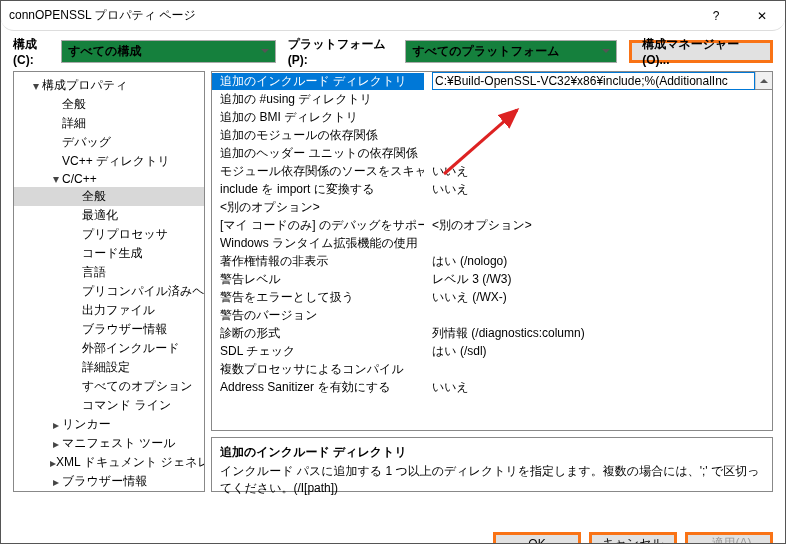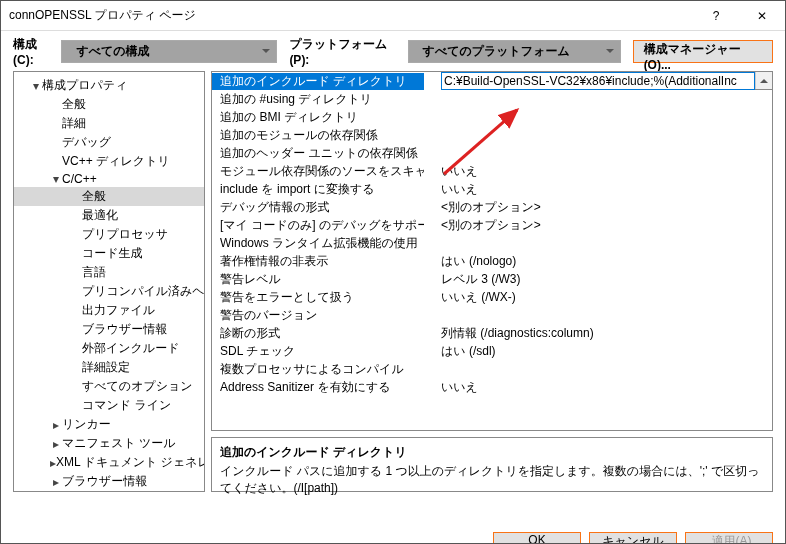--- a/index.html
+++ b/index.html
@@ -1,37 +1,37 @@
 <!DOCTYPE html>
 <html><head>
 <meta charset="utf-8">
 <style>
   * { box-sizing: border-box; margin: 0; padding: 0; font-family: "Yu Gothic UI", "Meiryo", sans-serif; font-size: 12px; }
   body { background: #fff; width: 786px; height: 544px; border: 1px solid #555; overflow: hidden; }
-  .titlebar { height: 30px; display: flex; align-items: center; padding-left: 8px; border-bottom: 1px solid #ddd; }
+  .titlebar { height: 30px; display: flex; align-items: center; padding-left: 8px; border-bottom: 1px solid #ddd; border-radius: 13px; }
   .titlebar-title { flex: 1; }
   .titlebar-btn { width: 46px; height: 30px; display: flex; align-items: center; justify-content: center; }
   .topbar { height: 40px; display: flex; align-items: center; padding: 7px 12px; gap: 6px; font-weight: bold; }
   .topbar label { font-size: 12px; }
-  .select { border: 1px solid #aaa; height: 23px; padding: 0 22px 0 14px; background: #a3a3a3; display: flex; align-items: center; position: relative; }
+  .select { border: 1px solid #aaa; height: 23px; padding: 0 22px 0 6px; background: #15803d; display: flex; align-items: center; position: relative; }
   .select::after { content: ""; position: absolute; right: 6px; top: 50%; margin-top: -2px; border: 4px solid transparent; border-top-color: #555; }
-  .btn { border: 1px solid #f97316; background: #e1e1e1; height: 23px; padding: 0 10px; display: flex; align-items: flex-start; }
+  .btn { border: 3px solid #f97316; background: #e1e1e1; height: 23px; padding: 0 10px; display: flex; align-items: center; }
   .main { display: flex; height: 429px; padding: 0 12px 8px 12px; gap: 6px; }
   .tree-panel { width: 192px; border: 1px solid #888; overflow-y: scroll; padding: 4px 0; }
   .tree-item { padding: 1px 0 1px 14px; display: flex; align-items: center; cursor: default; white-space: nowrap; }
   .tree-item.lvl1 { padding-left: 28px; }
   .tree-item.lvl2 { padding-left: 48px; }
   .tree-item.lvl3 { padding-left: 68px; }
   .tree-item.selected { background: #d8d8d8; }
   .tree-arrow { width: 12px; display: inline-flex; justify-content: center; color: #444; margin-left: -12px; }
   .right-panel { flex: 1; display: flex; flex-direction: column; gap: 6px; }
   .grid-panel { flex: 1; border: 1px solid #888; overflow: hidden; position: relative; }
   .grid-row { display: flex; height: 18px; align-items: center; }
   .grid-name { width: 212px; padding-left: 8px; white-space: nowrap; overflow: hidden; }
-  .grid-val { flex: 1; padding-left: 17px; white-space: nowrap; overflow: hidden; }
+  .grid-val { flex: 1; padding-left: 8px; white-space: nowrap; overflow: hidden; }
   .grid-row.selected .grid-name { background: #0078d7; color: #fff; }
   .grid-row.selected .grid-val { display: flex; align-items: center; }
   .grid-row.selected .grid-val input { flex: 1; height: 18px; border: 1px solid #0078d7; padding: 0 2px; font-family: inherit; font-size: 12px; }
   .grid-dd { width: 17px; height: 17px; border: 1px solid #888; background: #e1e1e1; display: flex; align-items: center; justify-content: center; margin-right: 0; }
   .grid-dd::after { content: ""; border: 3px solid transparent; border-top-color: #333; margin-top: 3px; }
   .desc-panel { height: 55px; border: 1px solid #888; padding: 6px 8px; }
   .desc-title { font-weight: bold; margin-bottom: 2px; }
   .footer { height: 44px; display: flex; align-items: center; justify-content: flex-end; padding: 0 12px; gap: 8px; border-top: 0; }
   .footer .btn { width: 88px; justify-content: center; margin-top: 43px; }
   .footer .btn.disabled { color: #999; padding-left: 15px; }
@@ -178,21 +178,20 @@
         </div>
         <div class="grid-row">
           <div class="grid-name">モジュール依存関係のソースをスキャンする</div>
           <div class="grid-val">いいえ</div>
         </div>
         <div class="grid-row">
           <div class="grid-name">include を import に変換する</div>
           <div class="grid-val">いいえ</div>
         </div>
         <div class="grid-row">
-          <div class="grid-name">デバッグ情報の形式</div>
           <div class="grid-val">&lt;別のオプション&gt;</div>
         </div>
         <div class="grid-row">
           <div class="grid-name">[マイ コードのみ] のデバッグをサポートする</div>
           <div class="grid-val">&lt;別のオプション&gt;</div>
         </div>
         <div class="grid-row">
           <div class="grid-name">Windows ランタイム拡張機能の使用</div>
           <div class="grid-val"></div>
         </div>

